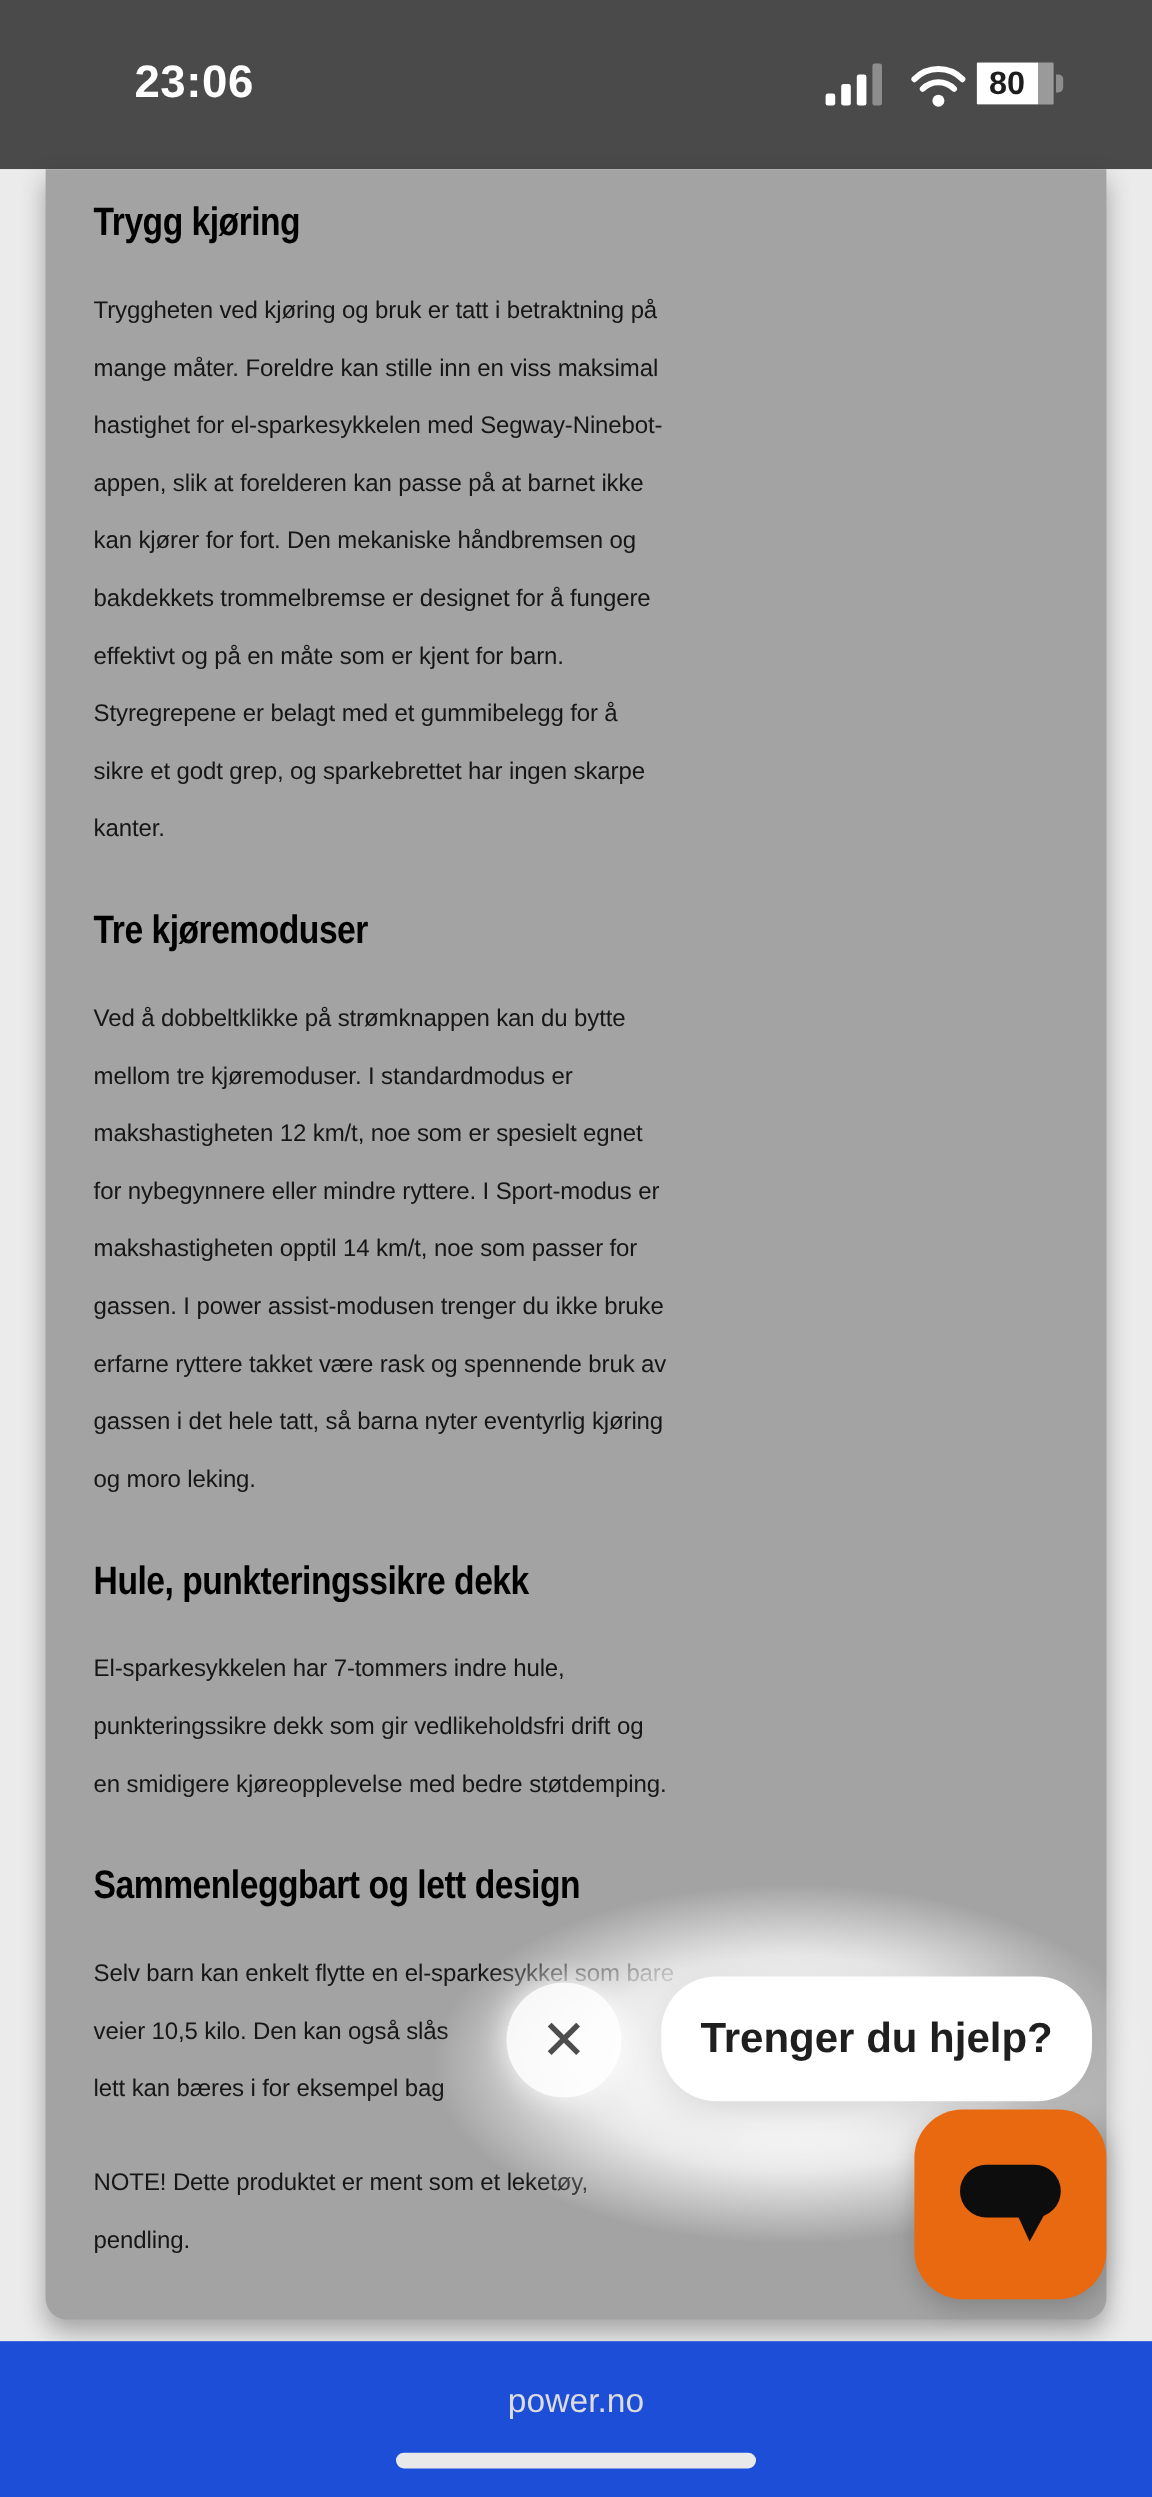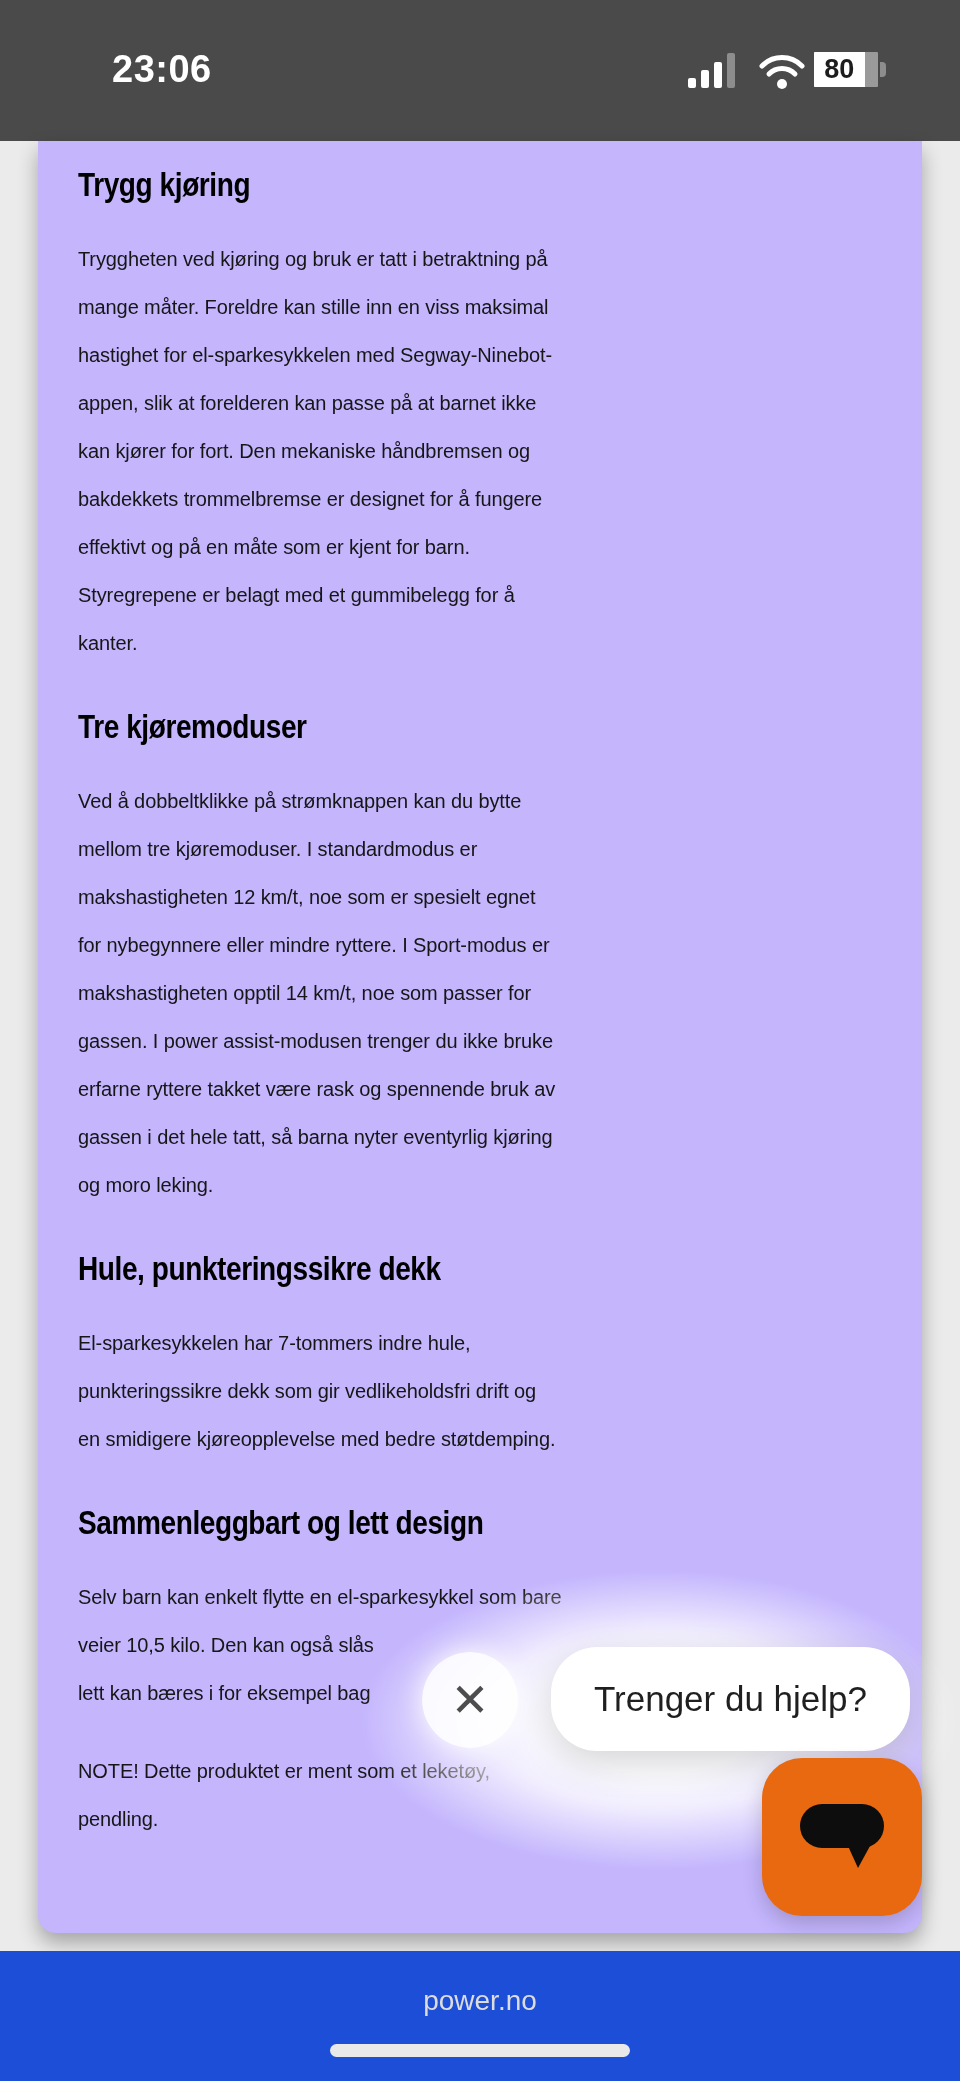--- a/index.html
+++ b/index.html
@@ -19,40 +19,40 @@
   .batt{position:absolute;left:814px;top:52px;width:64px;height:35px;border-radius:1px;
         background:#9a9a9a;overflow:hidden;}
   .batt .fill{position:absolute;left:0;top:0;width:79%;height:100%;background:#fff;}
   .batt .pct{position:absolute;left:0;top:0;width:79%;height:100%;display:flex;align-items:center;
              justify-content:center;font-size:27px;font-weight:700;color:#1d1d1d;}
   .battnub{position:absolute;left:880px;top:62px;width:6px;height:15px;background:#8d8d8d;
            border-radius:0 4px 4px 0;}
 
   
   .gutter{position:absolute;left:0;top:141px;width:960px;height:1810px;background:#ebebeb;}
-  .card{position:absolute;left:38px;top:141px;width:884px;height:1792px;background:#c4b5fd;
+  .card{position:absolute;left:38px;top:141px;width:884px;height:1792px;background:#a3a3a3;
         border-radius:0 0 18px 18px;box-shadow:0 10px 20px rgba(0,0,0,.30);overflow:hidden;}
   .content{padding:24px 40px 0 40px;color:#161616;}
   .content h2{margin:40px 0 0 0;font-size:33px;line-height:40px;font-weight:800;color:#000;
               letter-spacing:-.5px;transform:scaleX(.85);transform-origin:left center;white-space:nowrap;}
   .content h2.first{margin-top:0;}
   .para{margin-top:30px;}
   .ln{font-size:20px;line-height:48px;white-space:nowrap;letter-spacing:-.1px;}
 
   
   .halo{position:absolute;left:360px;top:1570px;width:600px;height:300px;pointer-events:none;
         background:radial-gradient(closest-side,rgba(255,255,255,.97) 35%,rgba(255,255,255,.75) 60%,rgba(255,255,255,0) 100%);}
   .chat-close{position:absolute;left:422px;top:1652px;width:96px;height:96px;border-radius:50%;
         background:rgba(255,255,255,.88);border:none;box-shadow:0 0 26px rgba(255,255,255,.9);
         display:flex;align-items:center;justify-content:center;cursor:pointer;
         color:#4d4d4d;font-size:46px;font-weight:300;line-height:1;font-family:"DejaVu Sans",sans-serif;}
   .chat-pill{position:absolute;left:551px;top:1647px;width:359px;height:104px;border-radius:46px;
         background:#fff;border:none;box-shadow:0 12px 36px rgba(0,0,0,.16);cursor:pointer;
         display:flex;align-items:center;justify-content:center;
-        font-size:35px;color:#1f1f1f;font-family:"Liberation Sans",sans-serif;white-space:nowrap;}
+        font-size:35px;color:#1f1f1f;font-family:"Liberation Sans",sans-serif;white-space:nowrap;font-weight:bold;}
   .chat-launch{position:absolute;left:762px;top:1758px;width:160px;height:158px;border:none;
         border-radius:40px;background:var(--accent_orange,#e8690f);cursor:pointer;
         display:flex;align-items:center;justify-content:center;box-shadow:0 8px 20px rgba(0,0,0,.18);}
 
   
   .footer{position:absolute;left:0;top:1951px;width:960px;height:130px;background:#1d4ed8;}
   .urlbar{position:absolute;left:0;top:34px;width:100%;text-align:center;color:#dcdcdc;font-size:28px;}
   .homebar{position:absolute;left:330px;top:93px;width:300px;height:13px;border-radius:7px;background:#e9e9e9;cursor:pointer;}
 </style>
 </head>
@@ -87,20 +87,21 @@
       <h2 class="first">Trygg kjøring</h2>
       <div class="para">
         <div class="ln">Tryggheten ved kjøring og bruk er tatt i betraktning på</div>
         <div class="ln">mange måter. Foreldre kan stille inn en viss maksimal</div>
         <div class="ln">hastighet for el-sparkesykkelen med Segway-Ninebot-</div>
         <div class="ln">appen, slik at forelderen kan passe på at barnet ikke</div>
         <div class="ln">kan kjører for fort. Den mekaniske håndbremsen og</div>
         <div class="ln">bakdekkets trommelbremse er designet for å fungere</div>
         <div class="ln">effektivt og på en måte som er kjent for barn.</div>
         <div class="ln">Styregrepene er belagt med et gummibelegg for å</div>
+        <div class="ln">sikre et godt grep, og sparkebrettet har ingen skarpe</div>
         <div class="ln">kanter.</div>
       </div>
 
       <h2>Tre kjøremoduser</h2>
       <div class="para">
         <div class="ln">Ved å dobbeltklikke på strømknappen kan du bytte</div>
         <div class="ln">mellom tre kjøremoduser. I standardmodus er</div>
         <div class="ln">makshastigheten 12 km/t, noe som er spesielt egnet</div>
         <div class="ln">for nybegynnere eller mindre ryttere. I Sport-modus er</div>
         <div class="ln">makshastigheten opptil 14 km/t, noe som passer for</div>

